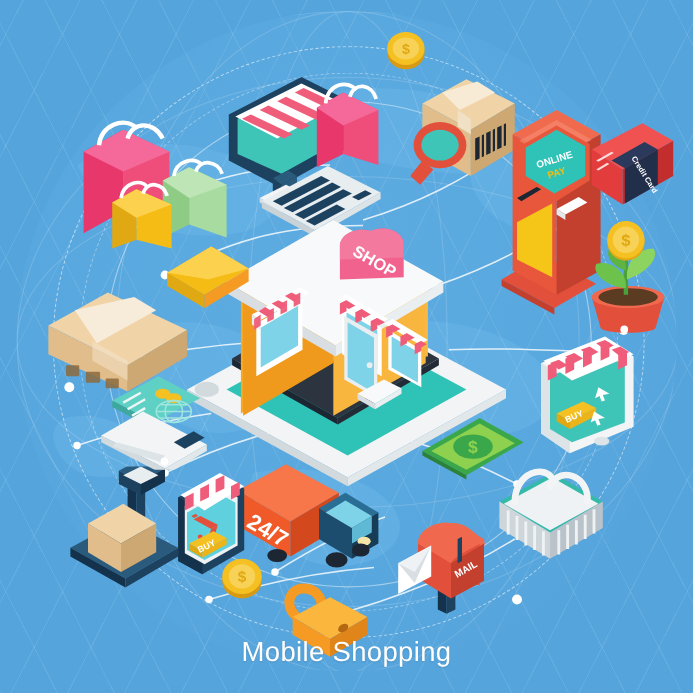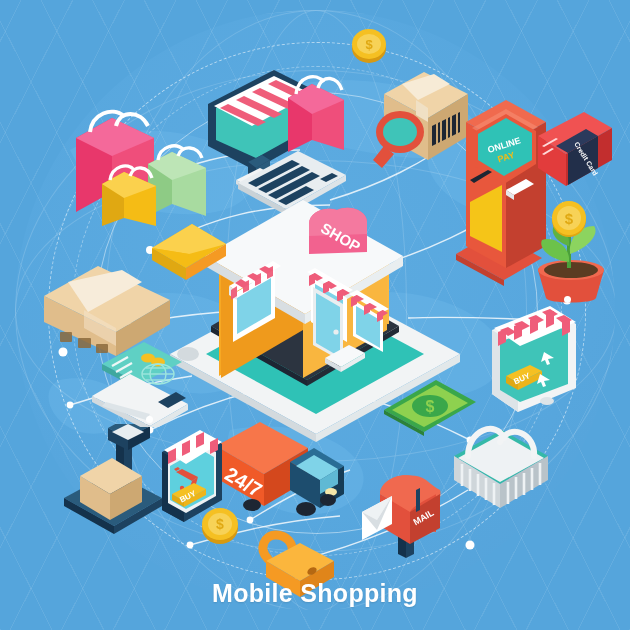--- a/index.html
+++ b/index.html
@@ -28,21 +28,21 @@
   .meridians i{position:absolute;border:1px solid rgba(255,255,255,.5);border-radius:50%;}
   
   .orbit{position:absolute;border-radius:50%;border:1px dashed rgba(255,255,255,.55);}
   .orbit.solid{border-style:solid;border-color:rgba(255,255,255,.45);}
   .node{position:absolute;width:7px;height:7px;border-radius:50%;background:#fff;}
   .node.sm{width:5px;height:5px;}
 
   
   .title{
     position:absolute;left:0;right:0;bottom:22px;text-align:center;
-    color:#ffffff;font-size:25px;font-weight:bold;letter-spacing:.3px;
+    color:#ffffff;font-size:25px;font-weight:normal;letter-spacing:.3px;
     font-family:"Liberation Sans Narrow","Liberation Sans",sans-serif;
     text-shadow:0 1px 2px rgba(0,0,0,.12);
   }
 
   
   .tablet{position:absolute;left:150px;top:258px;width:320px;height:170px;}
 
   .shop{position:absolute;left:207px;top:196px;width:220px;height:190px;}
 </style>
 </head>

